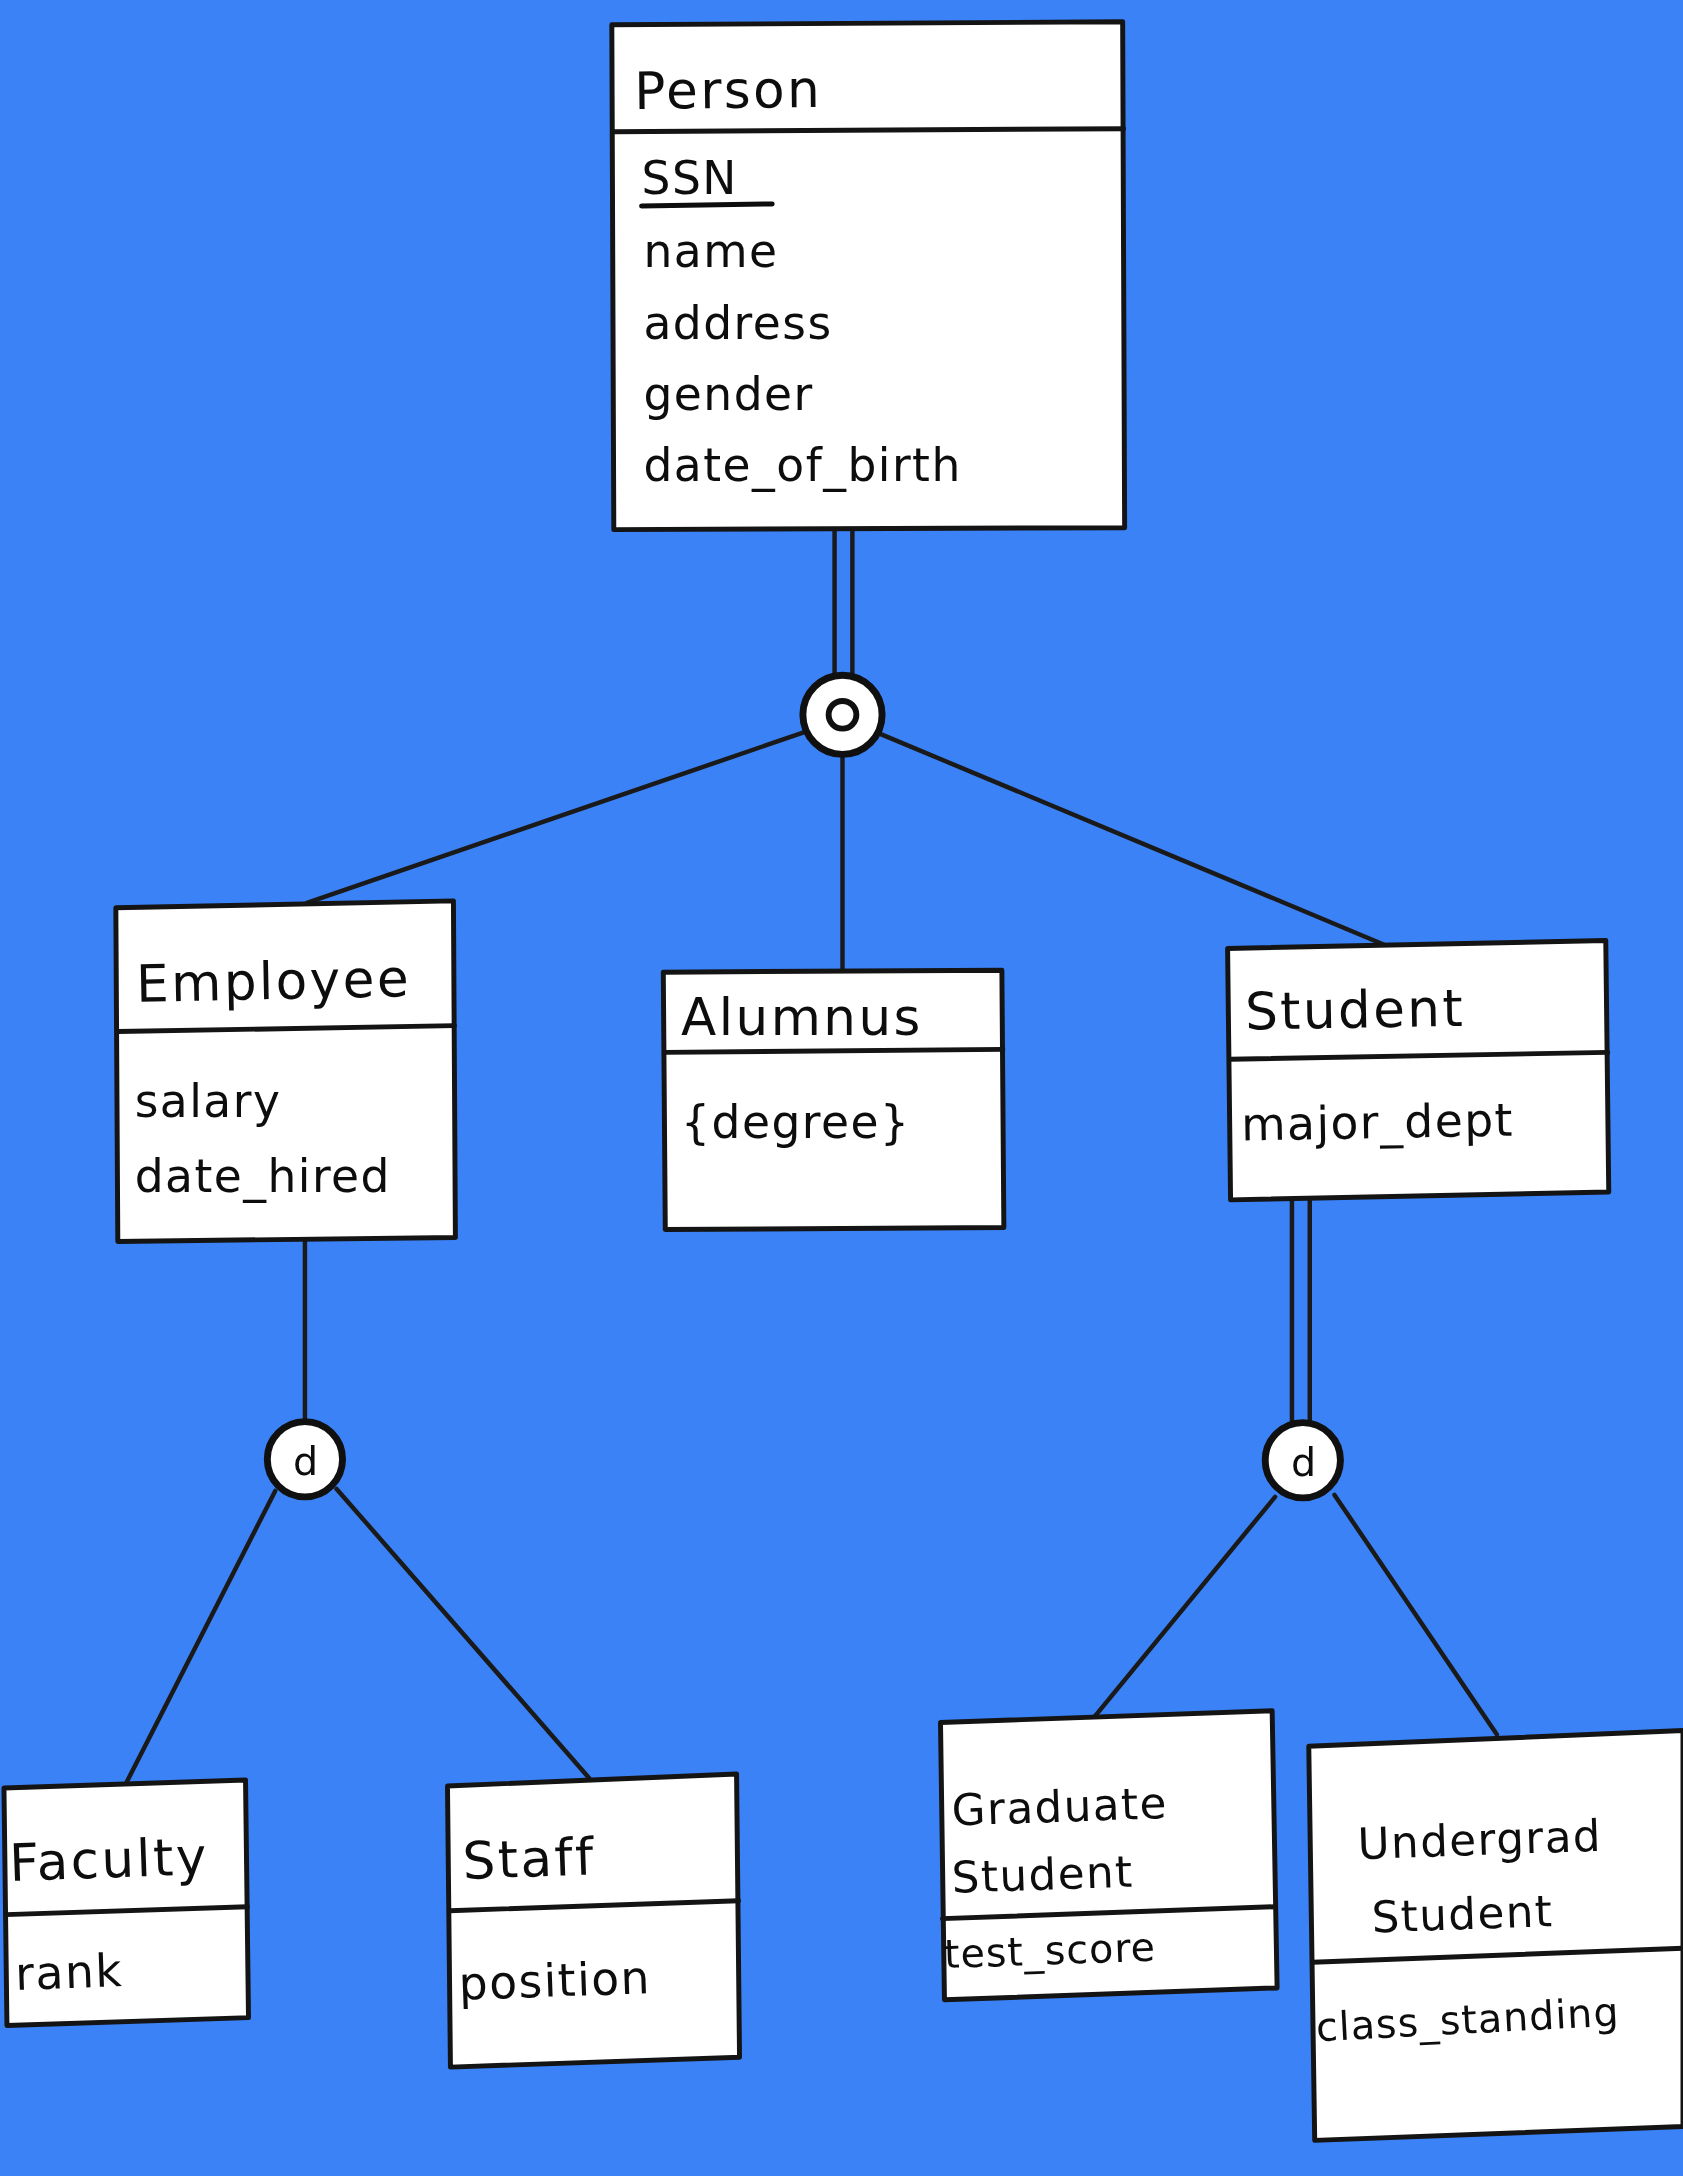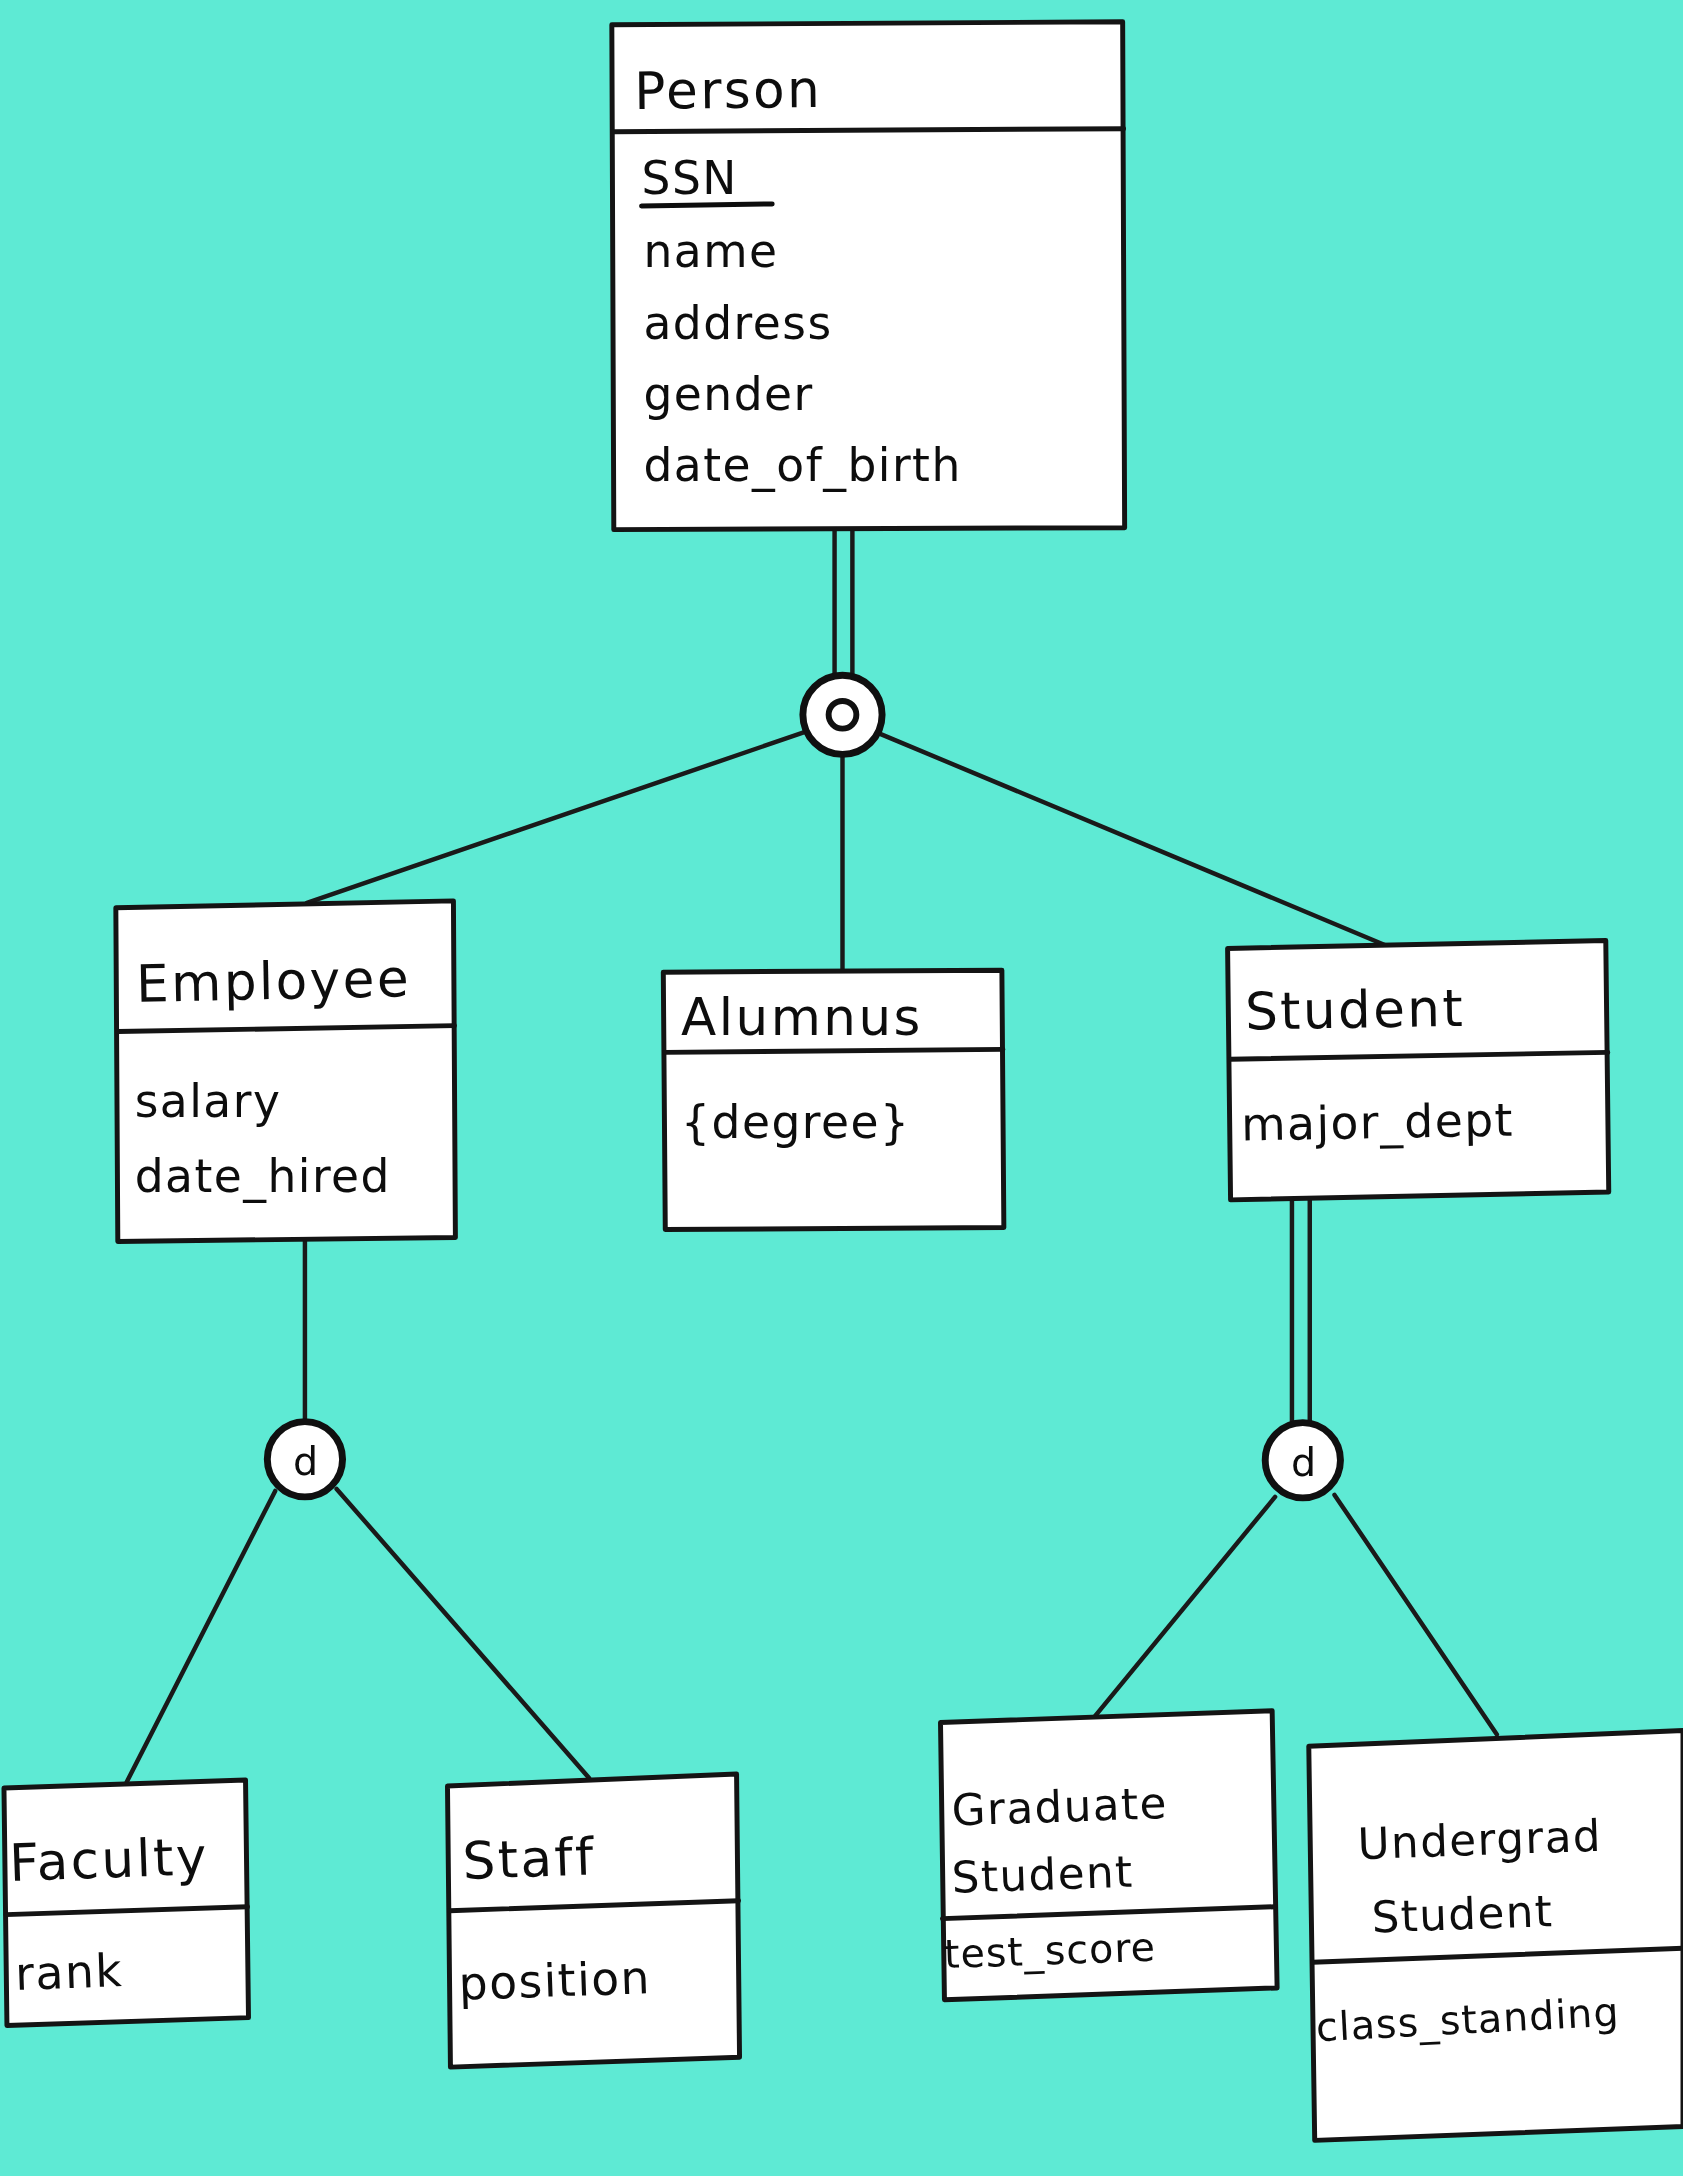--- a/index.html
+++ b/index.html
@@ -8,21 +8,21 @@
     padding: 0;
     background: #ffffff;
   }
   body {
     font-family: "Liberation Sans", sans-serif;
   }
   #canvas {
     position: relative;
     width: 1683px;
     height: 2176px;
-    background: #5eead4;
+    background: #3b82f6;
     overflow: hidden;
   }
   #diagram-svg {
     position: absolute;
     top: 0;
     left: 0;
     width: 1683px;
     height: 2176px;
   }
   .ent-box {

